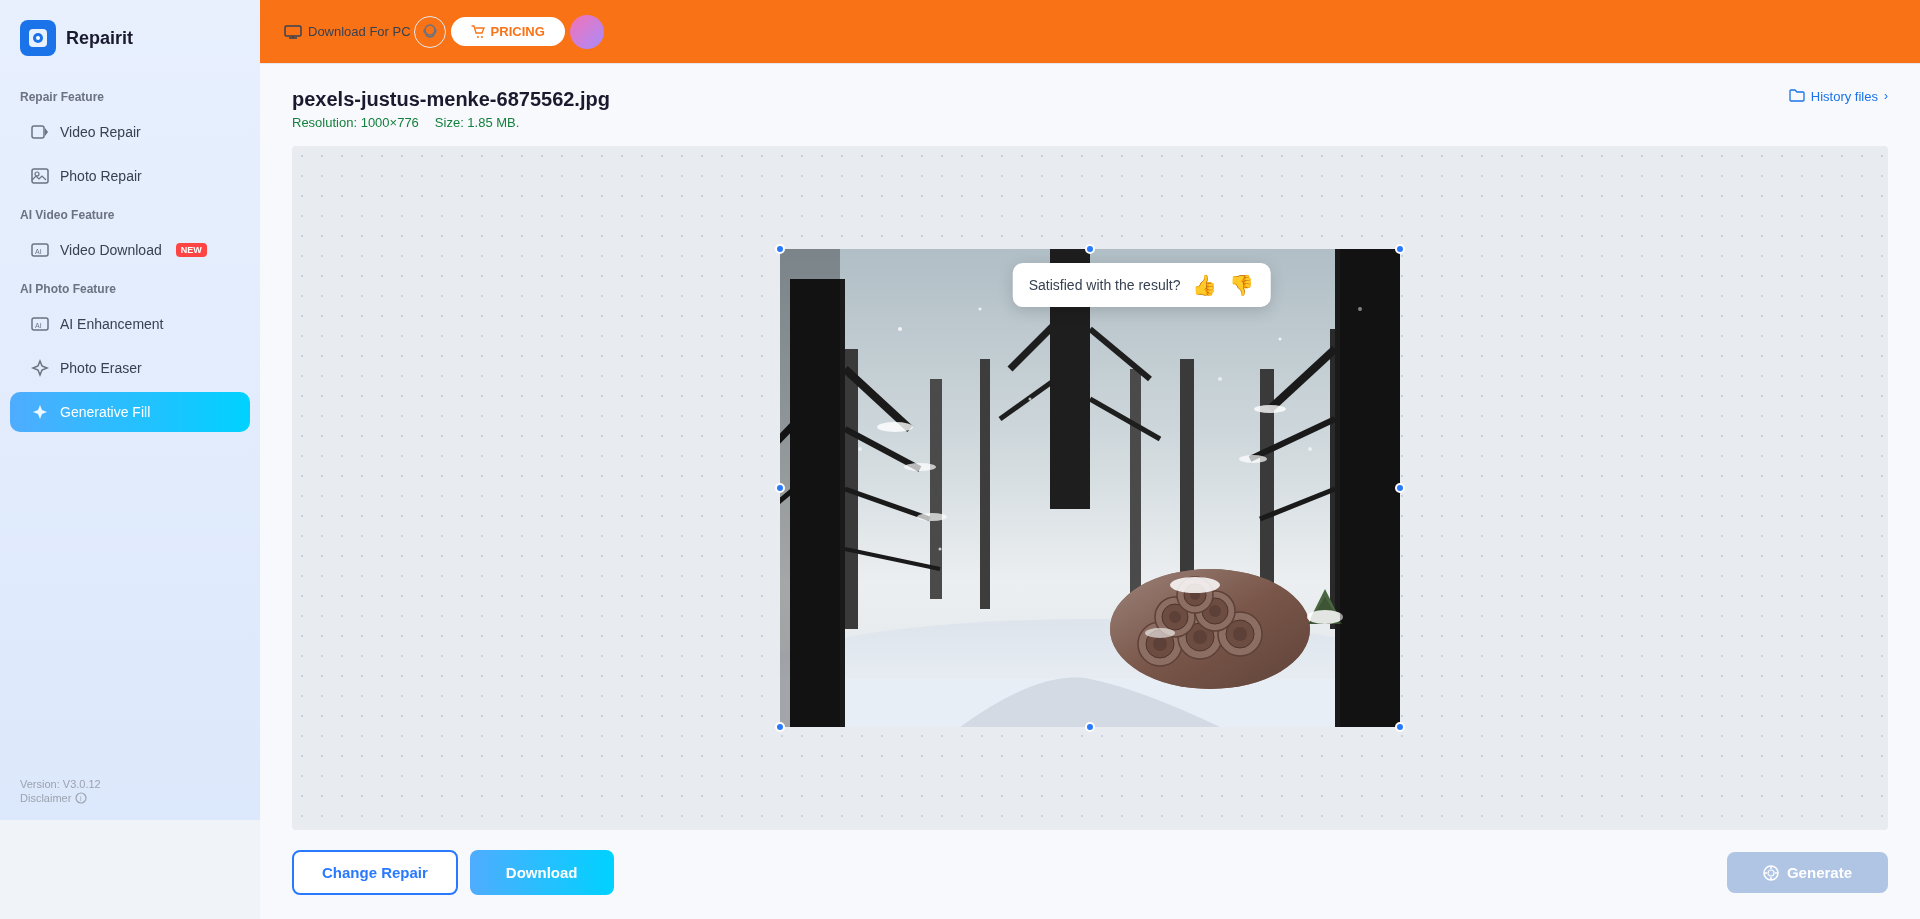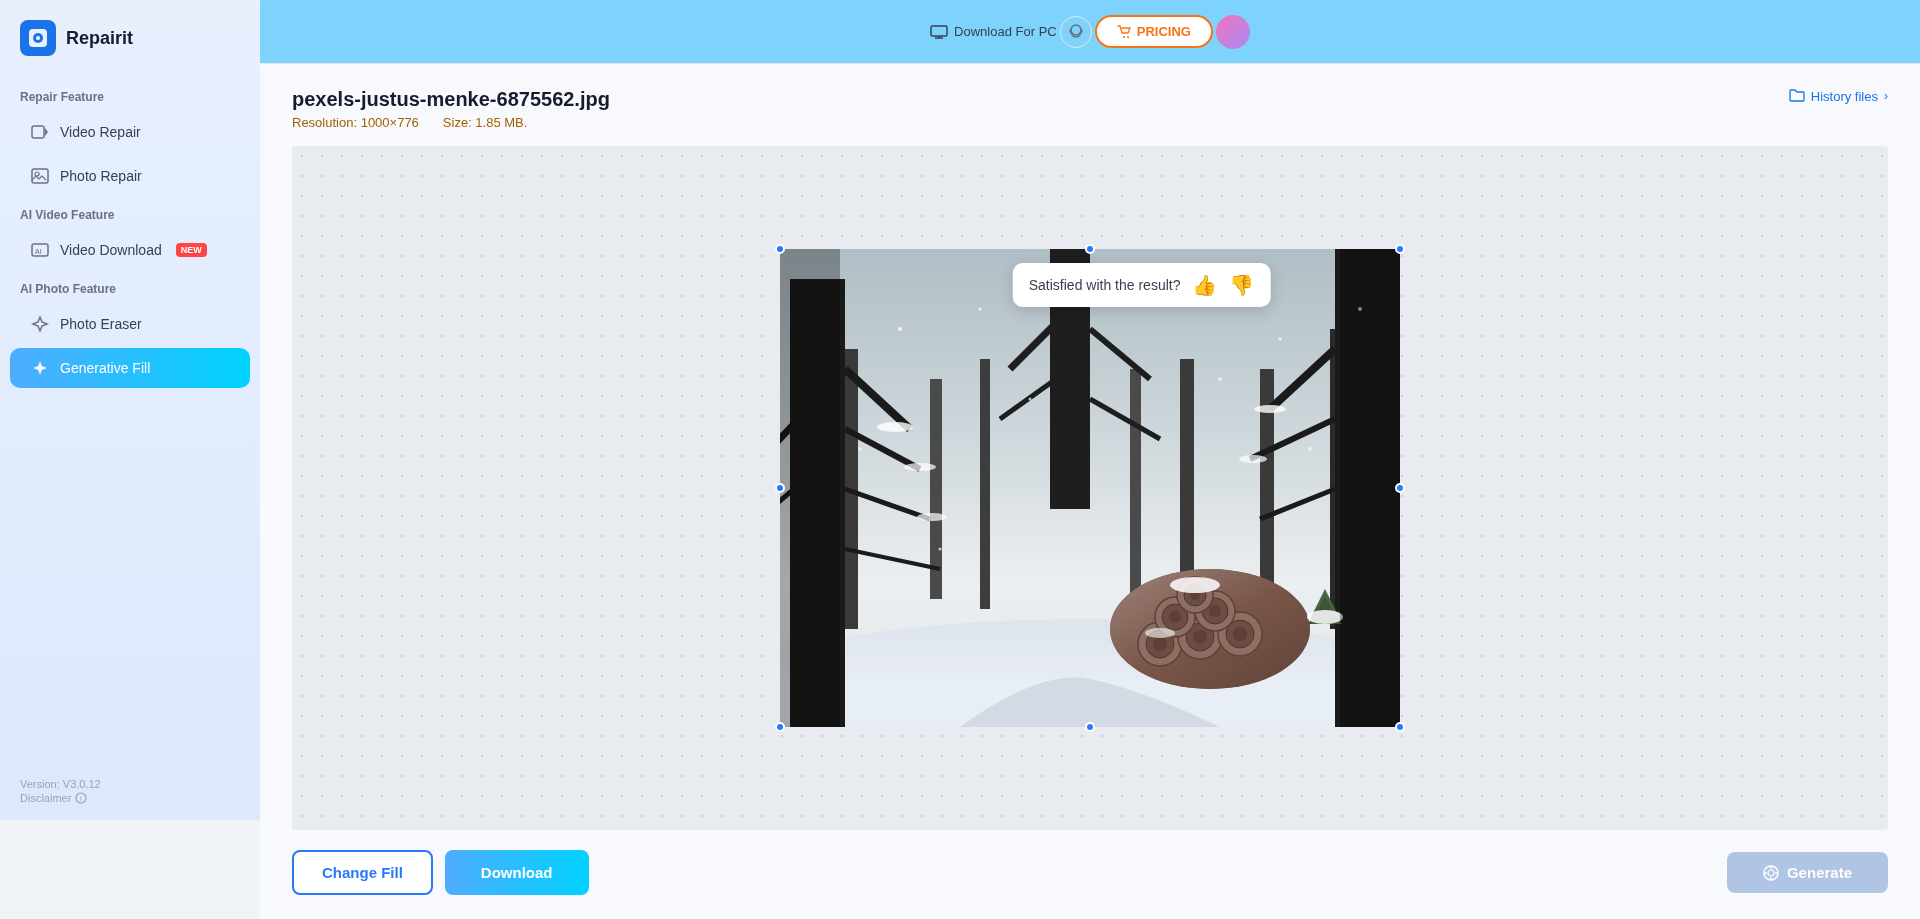--- a/index.html
+++ b/index.html
@@ -98,23 +98,23 @@
       display: flex;
       flex-direction: column;
       background: #f7f9fc;
       overflow: hidden;
     }
 
     
     .header {
       display: flex;
       align-items: center;
-      justify-content: center;
+      justify-content: flex-start;
       padding: 12px 24px;
-      background: #7dd3fc;
+      background: #f97316;
       border-bottom: 1px solid #e5e7eb;
       gap: 3px;
       height: 64px;
     }
     .header-download-pc {
       display: flex; align-items: center; gap: 6px;
       font-size: 13px;
       color: #374151;
       cursor: pointer;
     }
@@ -159,22 +159,22 @@
       margin-bottom: 16px;
     }
     .file-title {
       font-size: 20px;
       font-weight: 700;
       color: #1a1a2e;
       margin-bottom: 4px;
     }
     .file-meta {
       font-size: 13px;
-      color: #a16207;
-      display: flex; gap: 24px;
+      color: #15803d;
+      display: flex; gap: 16px;
     }
     .history-files-btn {
       display: flex; align-items: center; gap: 6px;
       font-size: 13px;
       color: #1a73e8;
       cursor: pointer;
       font-weight: 500;
     }
 
     
@@ -338,20 +338,29 @@
         <rect x="1" y="3" width="16" height="12" rx="2" stroke="#6b7280" stroke-width="1.5" fill="none"></rect>
         <text x="4" y="13" font-size="7" fill="#6b7280">AI</text>
       </svg>
     </span>
     <span>Video Download</span>
     <span class="new-badge">NEW</span>
   </div>
 
   <div class="sidebar-section-label">AI Photo Feature</div>
 
+  <div class="sidebar-item">
+    <span class="sidebar-item-icon">
+      <svg width="18" height="18" viewBox="0 0 18 18" fill="none">
+        <rect x="1" y="3" width="16" height="12" rx="2" stroke="#6b7280" stroke-width="1.5" fill="none"></rect>
+        <text x="4" y="13" font-size="7" fill="#6b7280">AI</text>
+      </svg>
+    </span>
+    <span>AI Enhancement</span>
+  </div>
 
   <div class="sidebar-item">
     <span class="sidebar-item-icon">
       <svg width="18" height="18" viewBox="0 0 18 18" fill="none">
         <path d="M9 2 L11 7 L16 9 L11 11 L9 16 L7 11 L2 9 L7 7 Z" stroke="#6b7280" stroke-width="1.5" fill="none"></path>
       </svg>
     </span>
     <span>Photo Eraser</span>
   </div>
 
@@ -552,21 +561,21 @@
         <div class="satisfaction-tooltip">
           <span>Satisfied with the result?</span>
           <span class="thumb-up">👍</span>
           <span class="thumb-down">👎</span>
         </div>
       </div>
     </div>
 
     <div class="action-bar">
       <div class="action-left">
-        <button class="btn-change-photo">Change Fill</button>
+        <button class="btn-change-photo">Change Repair</button>
         <button class="btn-download">Download</button>
       </div>
       <button class="btn-generate">
         <svg width="16" height="16" viewBox="0 0 16 16" fill="none">
           <circle cx="8" cy="8" r="7" stroke="white" stroke-width="1.5" fill="none"></circle>
           <circle cx="8" cy="8" r="3" stroke="white" stroke-width="1.2" fill="none"></circle>
           <line x1="8" y1="1" x2="8" y2="4" stroke="white" stroke-width="1.5"></line>
           <line x1="8" y1="12" x2="8" y2="15" stroke="white" stroke-width="1.5"></line>
           <line x1="1" y1="8" x2="4" y2="8" stroke="white" stroke-width="1.5"></line>
           <line x1="12" y1="8" x2="15" y2="8" stroke="white" stroke-width="1.5"></line>

